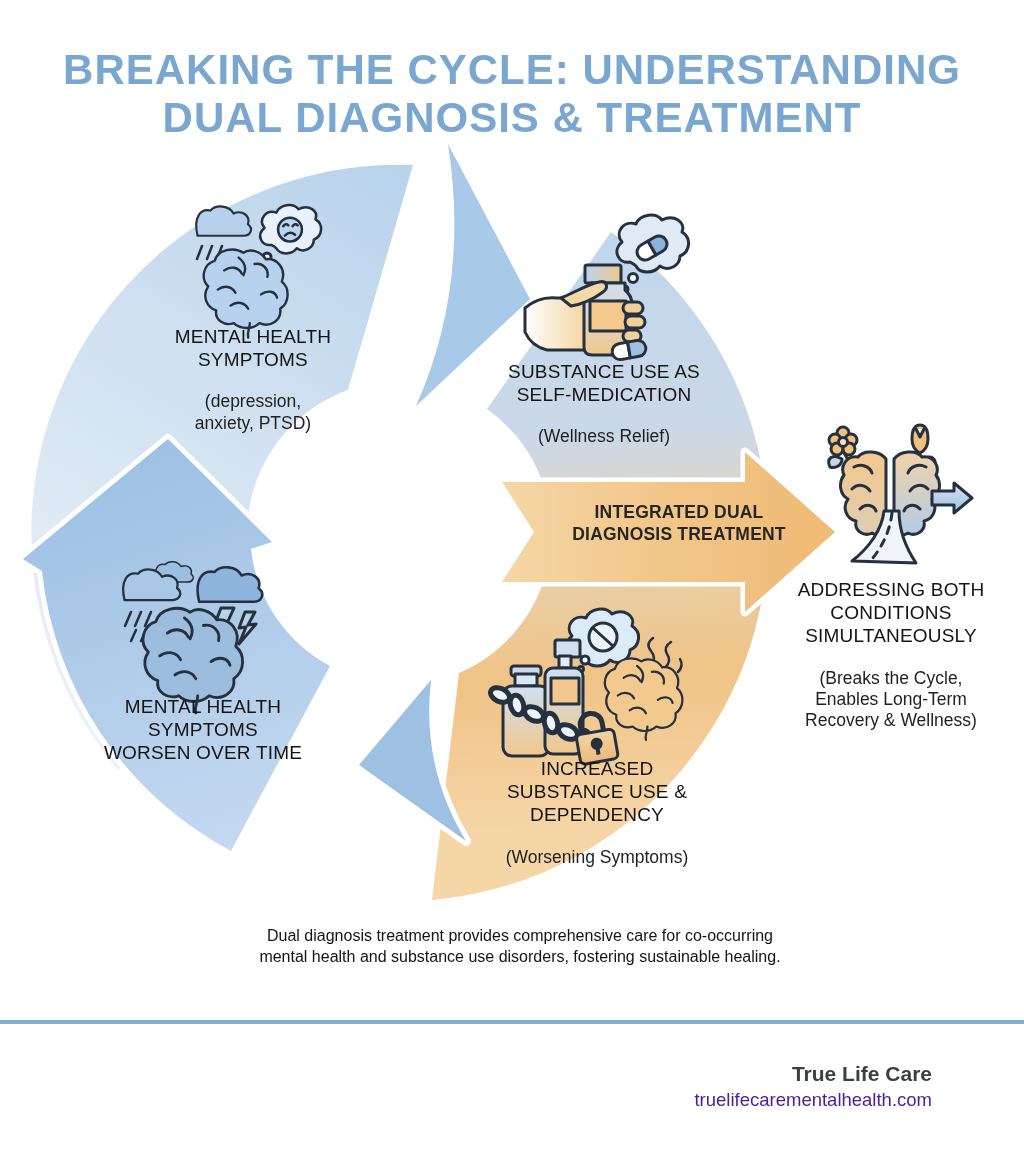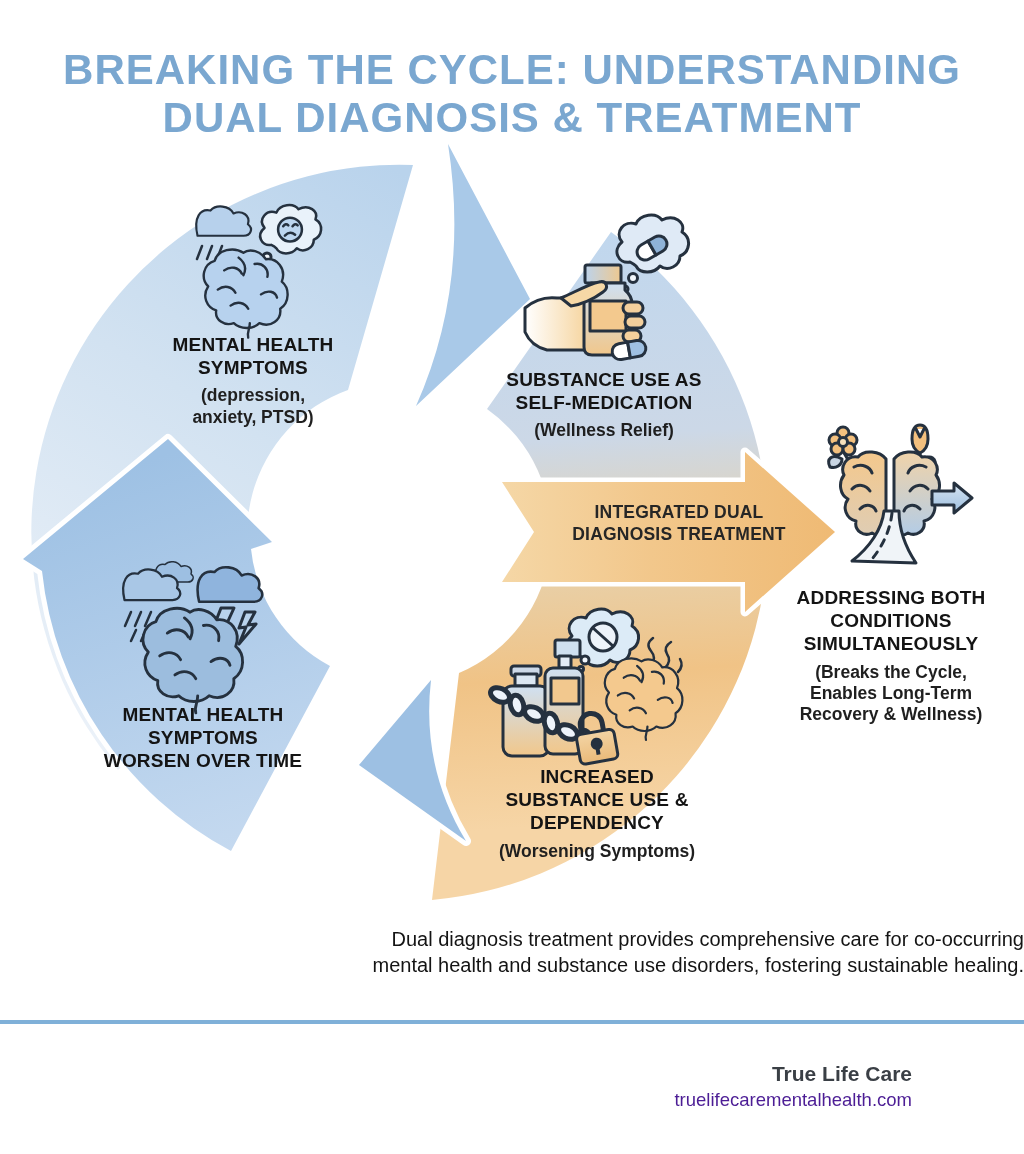--- a/index.html
+++ b/index.html
@@ -7,37 +7,37 @@
     position:relative;width:1024px;height:1154px;background:#ffffff;overflow:hidden;
     font-family:"Liberation Sans", sans-serif;color:#1b1b1b;
   }
   .layer{position:absolute;left:0;top:0;}
   .title{
     position:absolute;left:0;right:0;top:46px;text-align:center;
     font-size:42px;font-weight:bold;line-height:1.15;letter-spacing:1px;
     color:#7aa7d0;white-space:pre-line;z-index:3;
   }
   .stage-label{position:absolute;text-align:center;z-index:3;}
-  .stage-label .bold{font-size:19px;font-weight:bold;line-height:1.22;letter-spacing:.2px;white-space:pre-line;color:#141414;margin-top:8px;}
-  .stage-label .sub{font-size:17.5px;font-weight:700;line-height:1.22;white-space:pre-line;color:#1f1f1f;margin-top:6px;}
+  .stage-label .bold{font-size:19px;font-weight:normal;line-height:1.22;letter-spacing:.2px;white-space:pre-line;color:#141414;}
+  .stage-label .sub{font-size:17.5px;font-weight:400;line-height:1.22;white-space:pre-line;color:#1f1f1f;margin-top:20px;}
   .lbl-tl{left:140px;top:325px;width:226px;}
   .lbl-tr{left:488px;top:360px;width:232px;}
   .lbl-out{left:774px;top:578px;width:234px;}
   .lbl-br{left:478px;top:757px;width:238px;}
   .lbl-bl{left:83px;top:695px;width:240px;}
   .arrow-label{
     position:absolute;left:556px;top:501px;width:246px;text-align:center;z-index:3;
     font-size:17.5px;font-weight:bold;line-height:1.26;letter-spacing:.2px;color:#262626;white-space:pre-line;
   }
   .description{
-    position:absolute;left:16px;right:0;top:926px;text-align:right;z-index:3;
-    font-size:20px;line-height:1.3;color:#141414;white-space:pre-line;
+    position:absolute;left:16px;right:0;top:926px;text-align:center;z-index:3;
+    font-size:16px;line-height:1.3;color:#141414;white-space:pre-line;
   }
   .footer-rule{position:absolute;left:0;top:1020px;width:1024px;height:4px;background:#7fb0d8;z-index:3;}
-  .footer{position:absolute;right:112px;top:1062px;text-align:right;z-index:3;}
+  .footer{position:absolute;right:92px;top:1062px;text-align:right;z-index:3;}
   .footer .brand{font-size:21px;font-weight:bold;color:#3a3f45;}
   .footer .site{font-size:18.5px;color:#4c1d95;margin-top:3px;}
 </style>
 </head>
 <body>
 
 <div class="stage">
 
   <svg class="layer" width="1024" height="1154" viewBox="0 0 1024 1154">
     <defs>

